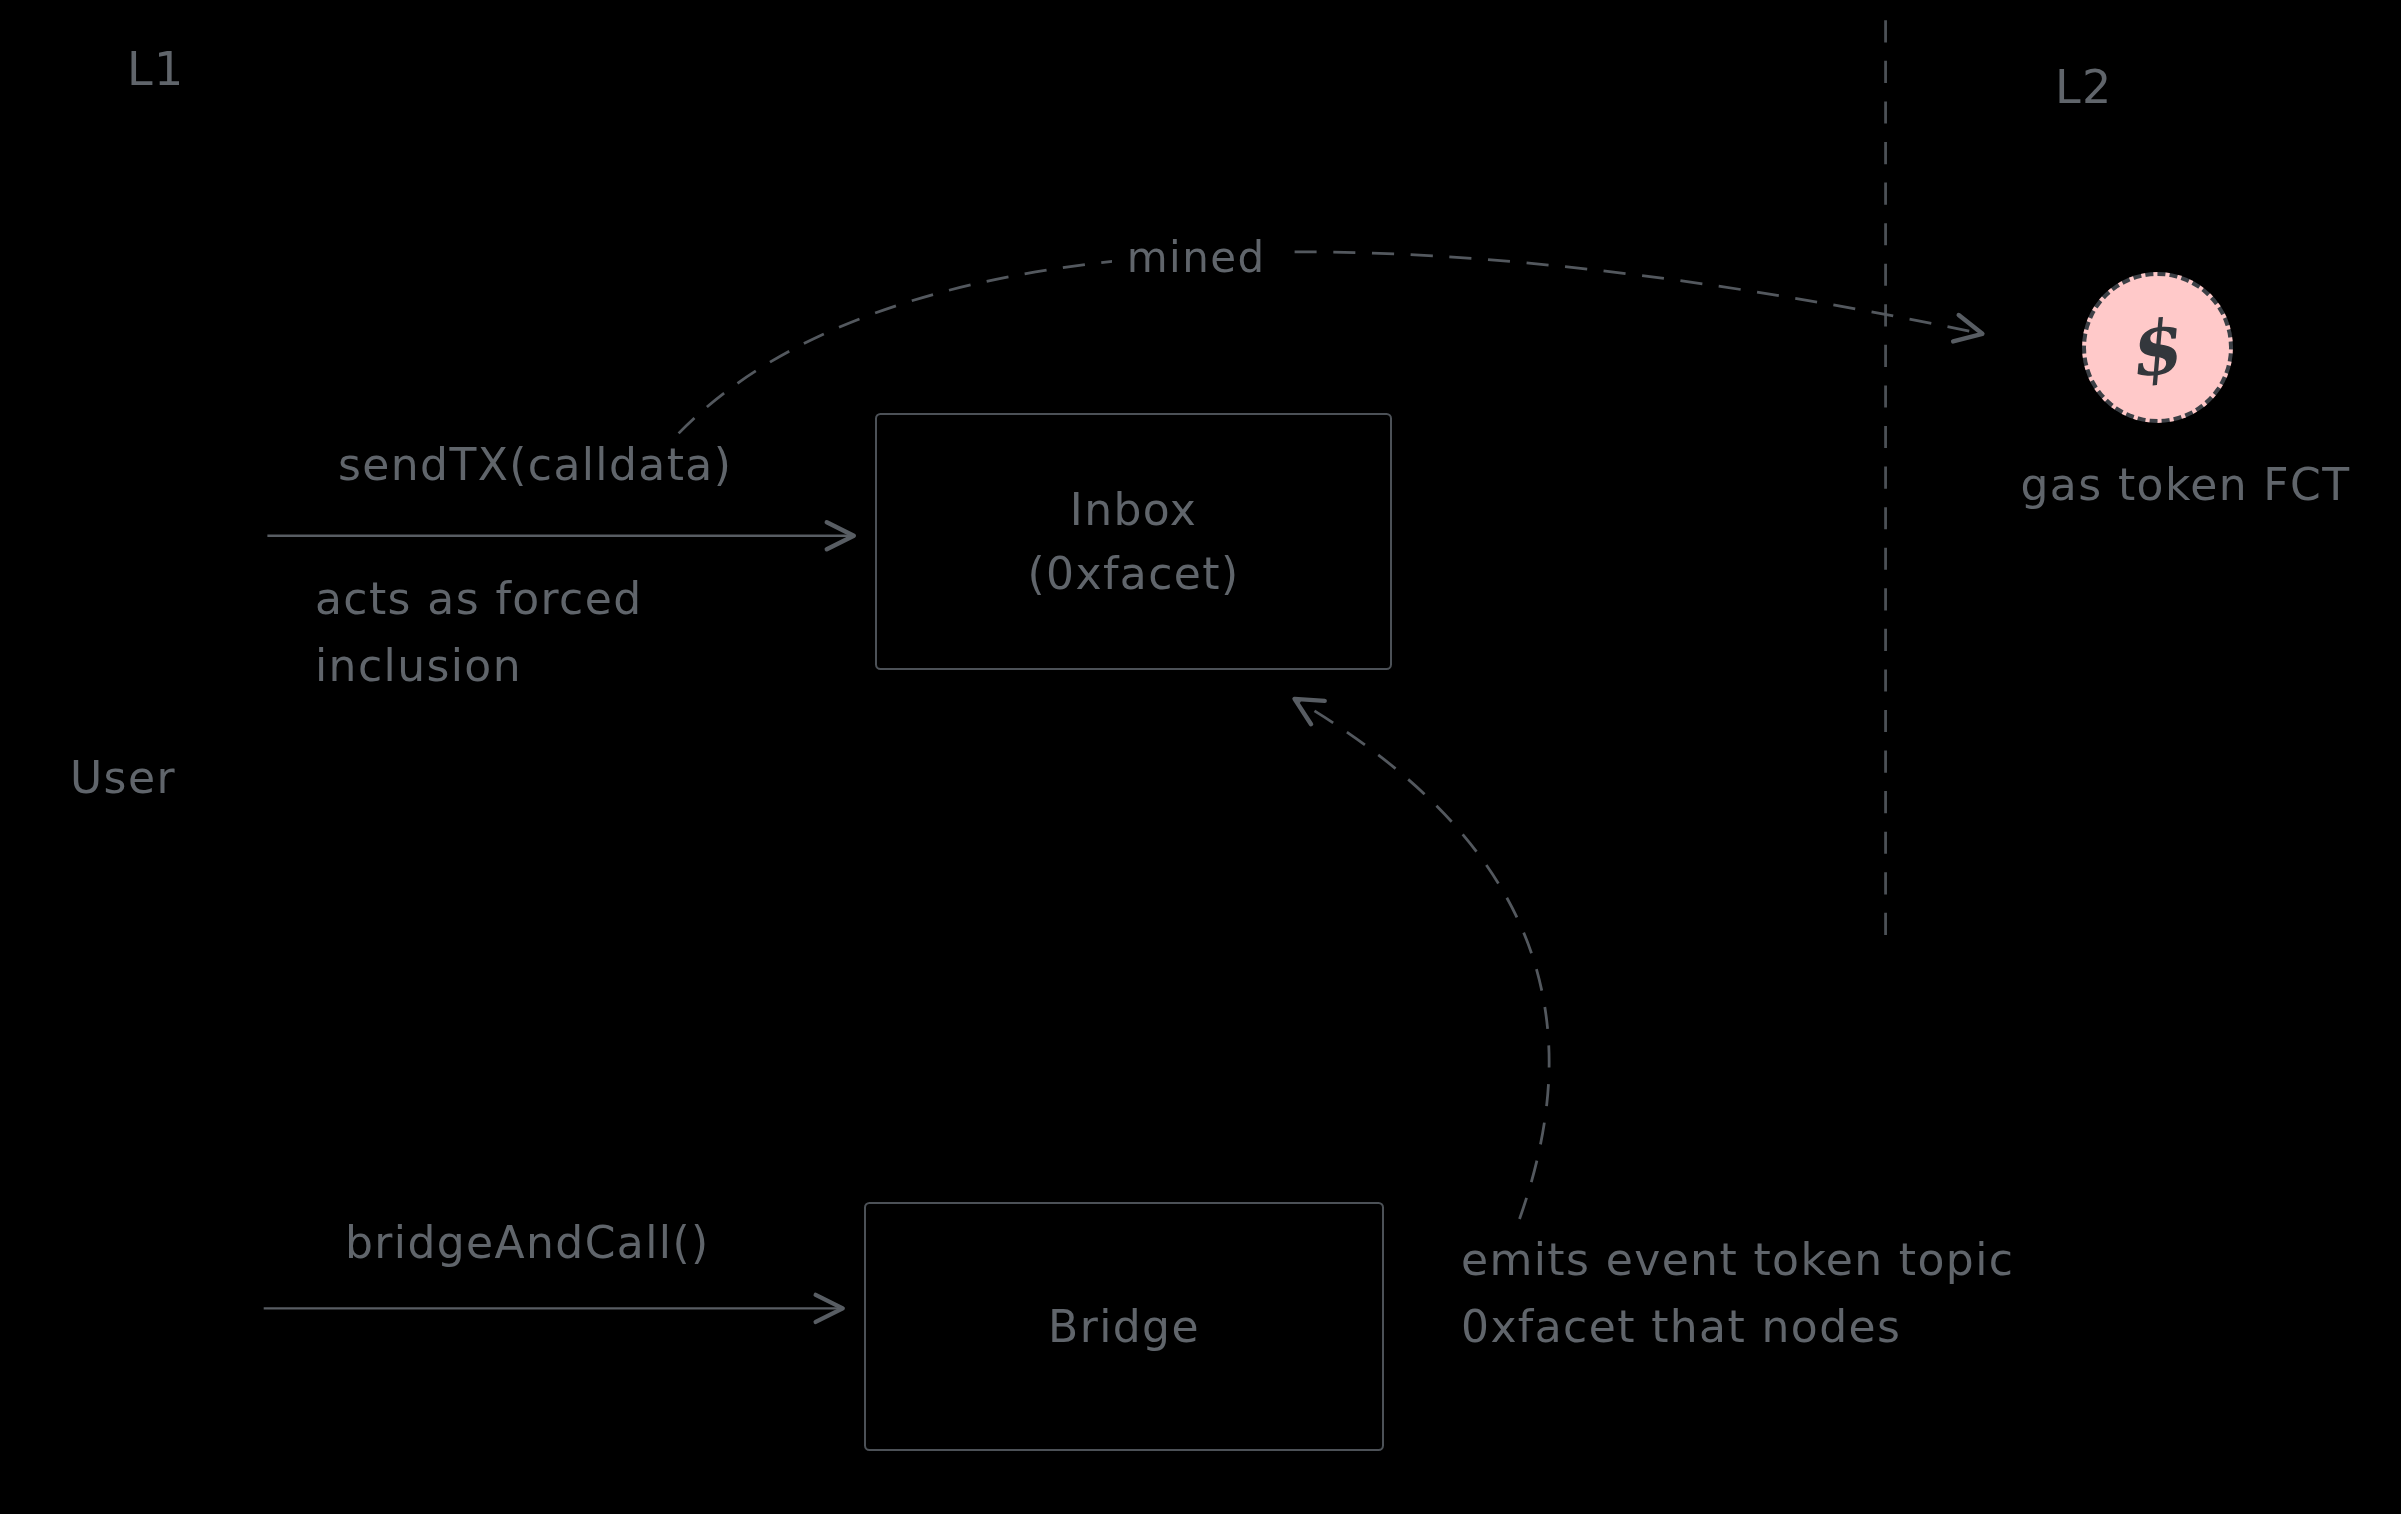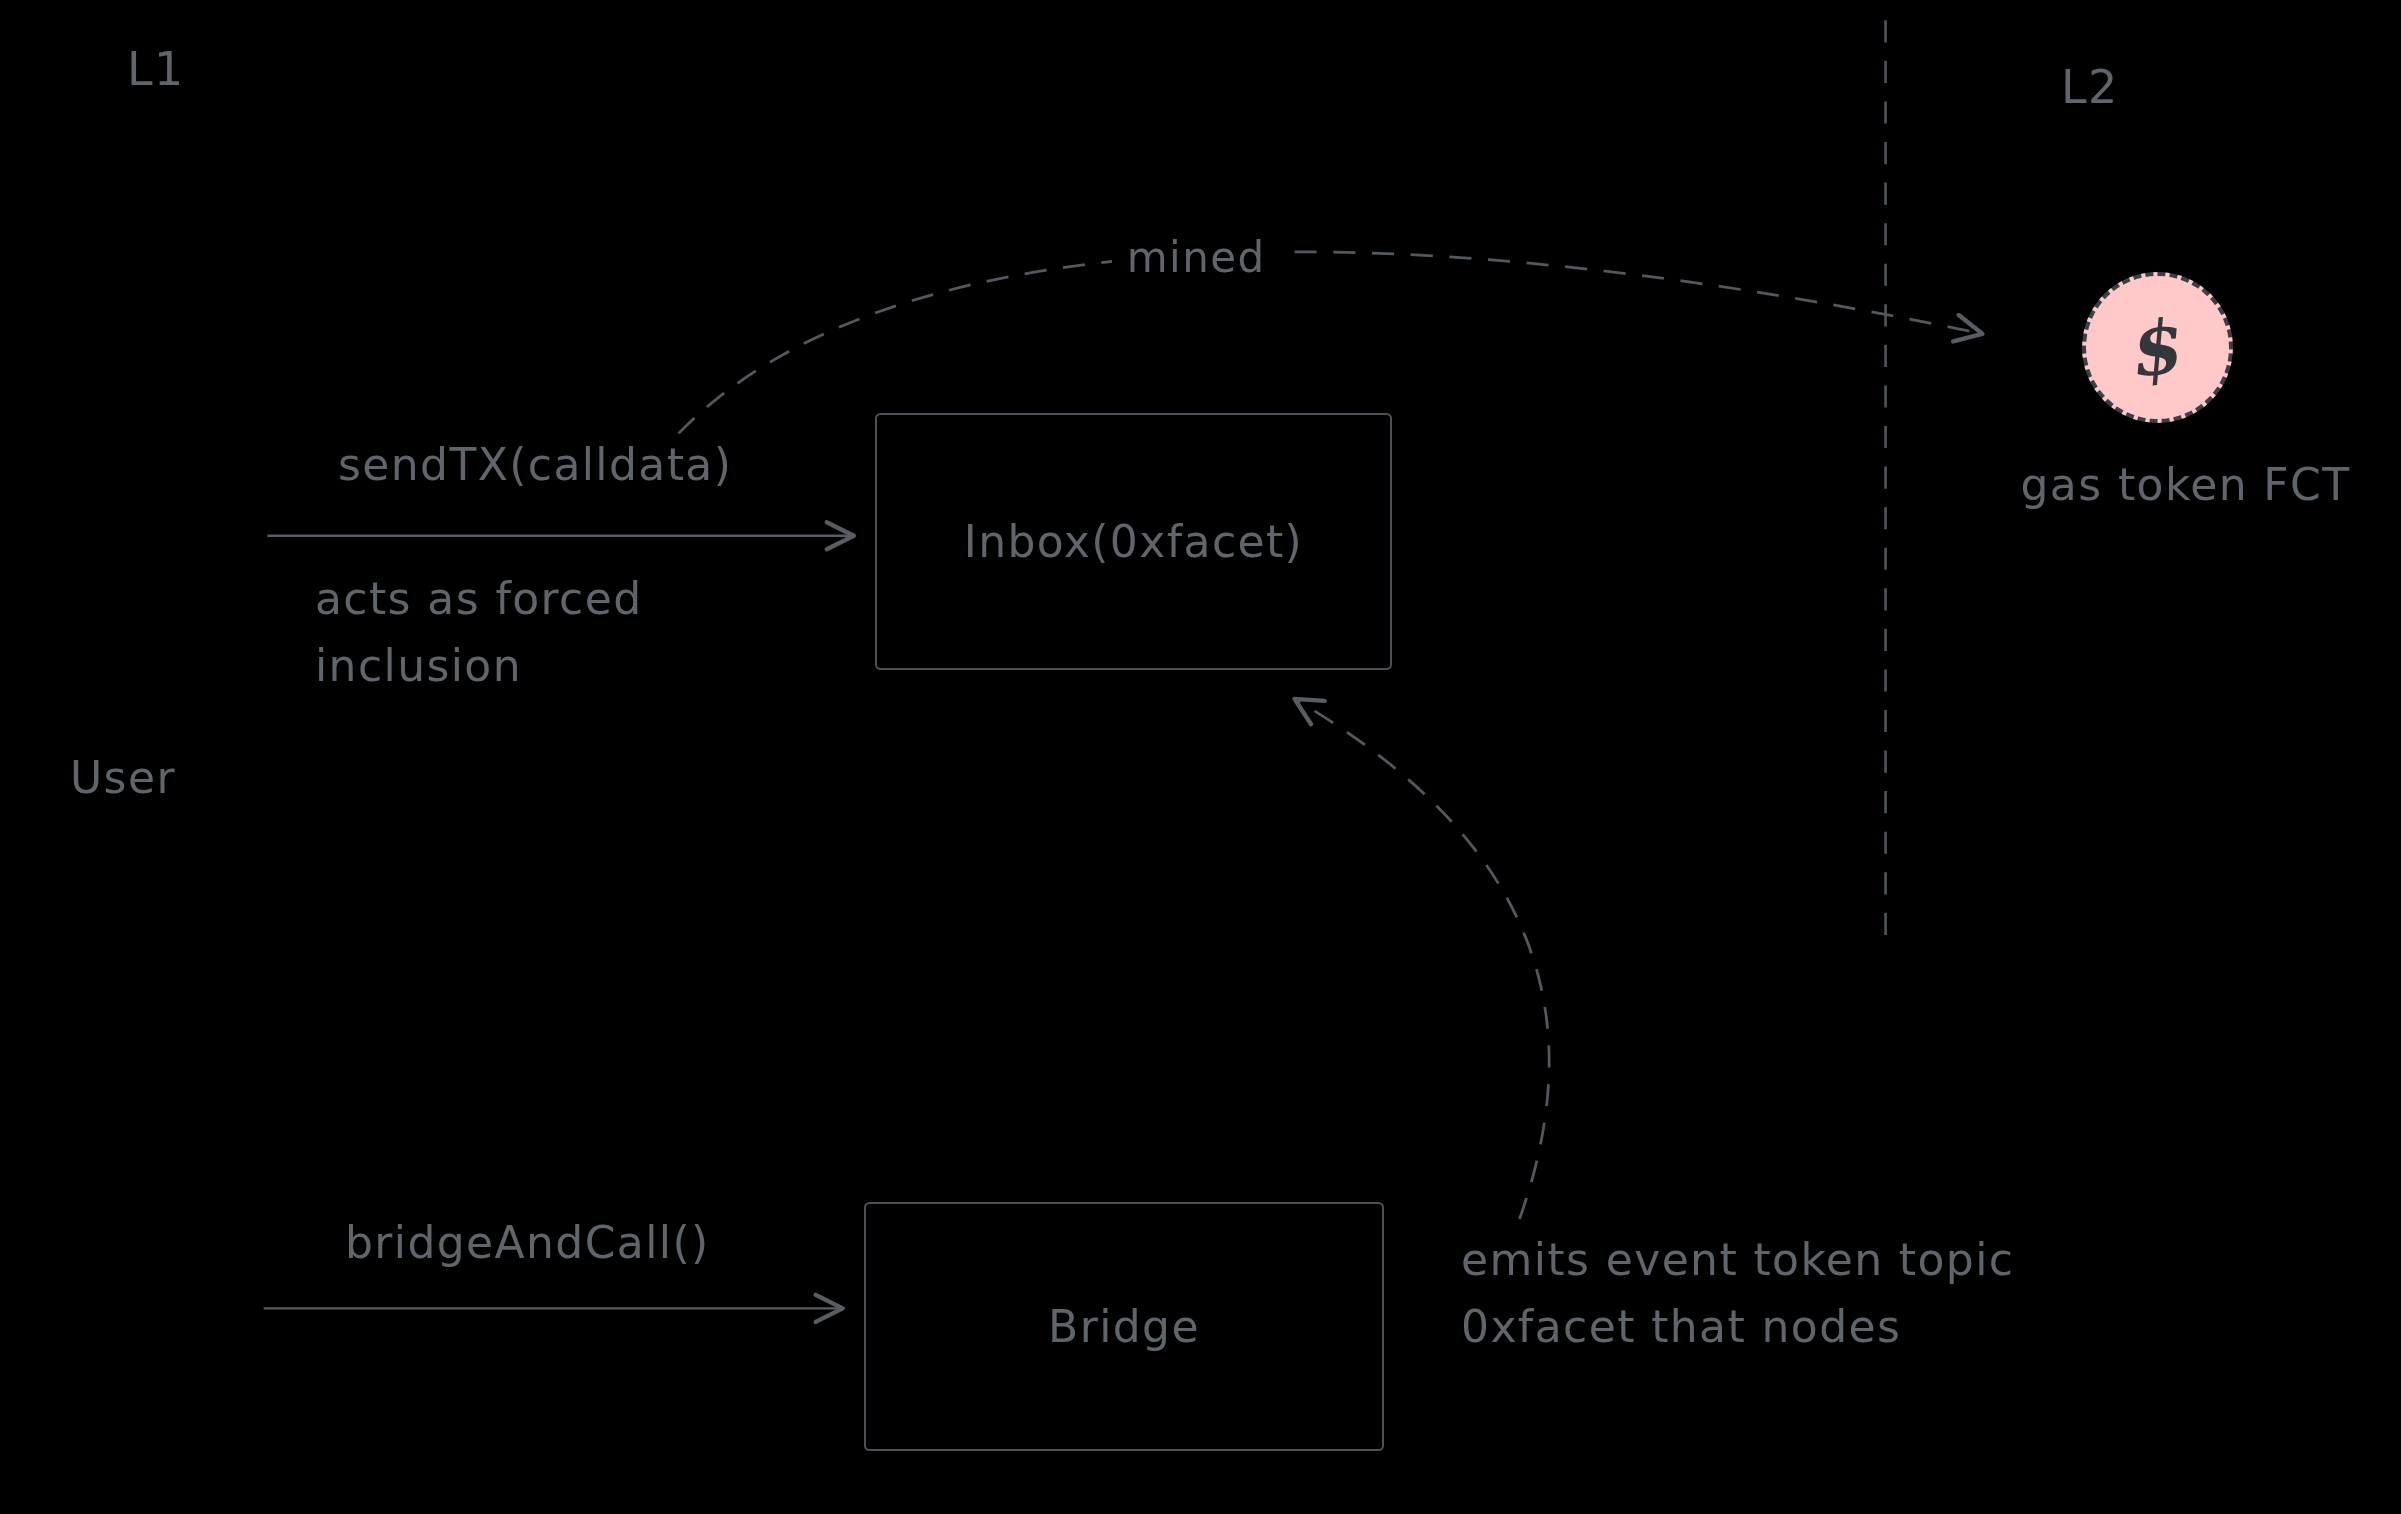--- a/index.html
+++ b/index.html
@@ -35,20 +35,21 @@
     background: #000000;
     padding: 0 14.8px;
     font-size: 42px;
     margin-top: 21px;
   }
   .box {
     position: absolute;
     border: 2.8px solid #4c5157;
     border-radius: 5.5px;
     display: flex;
+    flex-direction: column;
     align-items: center;
     justify-content: center;
     color: #60656b;
     font-size: 44px;
     letter-spacing: 1.4px;
     line-height: 1.45;
     text-align: center;
   }
   .inbox-box { left: 875px; top: 413px; width: 513px; height: 253px; }
   .bridge-box { left: 864px; top: 1202px; width: 516px; height: 245px; }
@@ -97,21 +98,21 @@
     <path d="M736,470 C950,250 1450,215 2150,362" fill="none" stroke="#53585e" stroke-width="3" stroke-dasharray="24 18" marker-end="url(#arrowhead)"></path>
 
     <path d="M290,581 L926,581" fill="none" stroke="#585d63" stroke-width="2.6" marker-end="url(#arrowhead)"></path>
 
     <path d="M286,1419 L914,1419" fill="none" stroke="#585d63" stroke-width="2.6" marker-end="url(#arrowhead)"></path>
 
     <path d="M1648,1322 C1716,1130 1694,928 1404,758" fill="none" stroke="#53585e" stroke-width="3" stroke-dasharray="24 18" marker-end="url(#arrowhead)"></path>
   </svg>
 
   <div class="txt corner-label" style="left:127px; top:35px;">L1</div>
-  <div class="txt corner-label" style="left:2055px; top:53px;margin-left:6px;">L2</div>
+  <div class="txt corner-label" style="left:2055px; top:53px;">L2</div>
 
   <div class="txt mined-label" style="left:1112px; top:205px;">mined</div>
 
   <div class="coin">
     <span class="dollar">$</span>
   </div>
   <div class="txt gas-token-label">gas token FCT</div>
 
   <div class="txt" style="left:338px; top:432px;">sendTX(calldata)</div>
 

